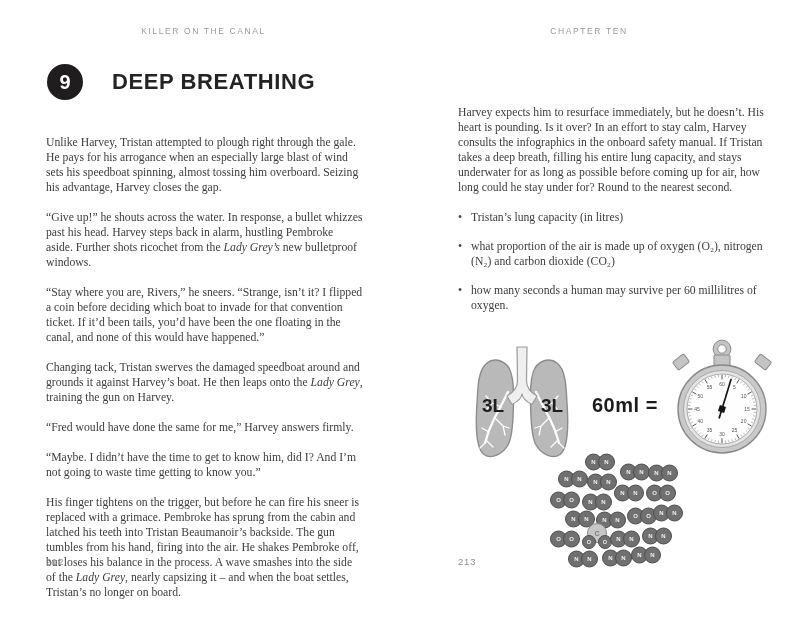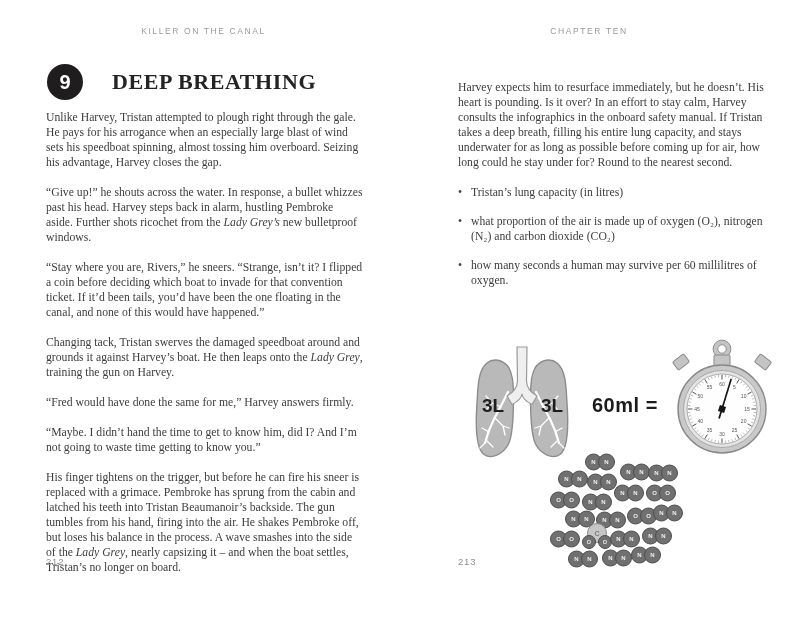--- a/index.html
+++ b/index.html
@@ -22,26 +22,26 @@
     position:absolute;left:47px;top:64px;
     display:flex;align-items:center;gap:29px;
   }
   .chapter-badge{
     width:36px;height:36px;border-radius:50%;background:#1f1d1d;
     color:#ffffff;font-family:"Liberation Sans", sans-serif;
     font-weight:bold;font-size:20px;
     display:flex;align-items:center;justify-content:center;
   }
   .chapter-title{
-    font-family:Liberation Serif, serif;
+    font-family:Liberation Sans, sans-serif;
     font-weight:bold;font-size:22px;letter-spacing:0.6px;color:#262324;
     white-space:nowrap;
   }
 
-  .body-col{position:absolute;font-size:11.7px;line-height:15px;color:#3d3d3d;}
+  .body-col{position:absolute;font-size:11.7px;line-height:15px;color:#3d3d3d;margin-top:25px;}
   .body-left{left:46px;top:110px;width:317px;}
   .body-right{left:458px;top:80px;width:311px;}
   .body-col p{margin:0 0 15px 0;}
   .body-col p:last-child{margin-bottom:0;}
   .body-col i{font-style:italic;}
 
   ul.bullets{list-style:none;margin:0;padding:0;}
   ul.bullets li{position:relative;padding-left:13px;margin-bottom:14px;}
   ul.bullets li .marker{position:absolute;left:0;top:0;}
 
@@ -67,21 +67,21 @@
     <div class="chapter-badge">9</div>
     <div class="chapter-title">DEEP BREATHING</div>
   </div>
 
   <div class="body-col body-left">
     <p><span>Unlike Harvey, Tristan attempted to plough right through the gale. He pays for his arrogance when an especially large blast of wind sets his speedboat spinning, almost tossing him overboard. Seizing his advantage, Harvey closes the gap.</span></p>
     <p><span>“Give up!” he shouts across the water. In response, a bullet whizzes past his head. Harvey steps back in alarm, hustling Pembroke aside. Further shots ricochet from the </span><i>Lady Grey’s</i><span> new bulletproof windows.</span></p>
     <p><span>“Stay where you are, Rivers,” he sneers. “Strange, isn’t it? I flipped a coin before deciding which boat to invade for that convention ticket. If it’d been tails, you’d have been the one floating in the canal, and none of this would have happened.”</span></p>
     <p><span>Changing tack, Tristan swerves the damaged speedboat around and grounds it against Harvey’s boat. He then leaps onto the </span><i>Lady Grey</i><span>, training the gun on Harvey.</span></p>
     <p><span>“Fred would have done the same for me,” Harvey answers firmly.</span></p>
-    <p><span>“Maybe. I didn’t hand the time to get to know him, did I? And I’m not going to waste time getting to know you.”</span></p>
+    <p><span>“Maybe. I didn’t have the time to get to know him, did I? And I’m not going to waste time getting to know you.”</span></p>
     <p><span>His finger tightens on the trigger, but before he can fire his sneer is replaced with a grimace. Pembroke has sprung from the cabin and latched his teeth into Tristan Beaumanoir’s backside. The gun tumbles from his hand, firing into the air. He shakes Pembroke off, but loses his balance in the process. A wave smashes into the side of the </span><i>Lady Grey</i><span>, nearly capsizing it – and when the boat settles, Tristan’s no longer on board.</span></p>
   </div>
 
   <div class="page-number pn-left">212</div>
 
   <div class="running-head head-right">CHAPTER TEN</div>
 
   <div class="body-col body-right">
     <p><span>Harvey expects him to resurface immediately, but he doesn’t. His heart is pounding. Is it over? In an effort to stay calm, Harvey consults the infographics in the onboard safety manual. If Tristan takes a deep breath, filling his entire lung capacity, and stays underwater for as long as possible before coming up for air, how long could he stay under for? Round to the nearest second.</span></p>
     <ul class="bullets">

